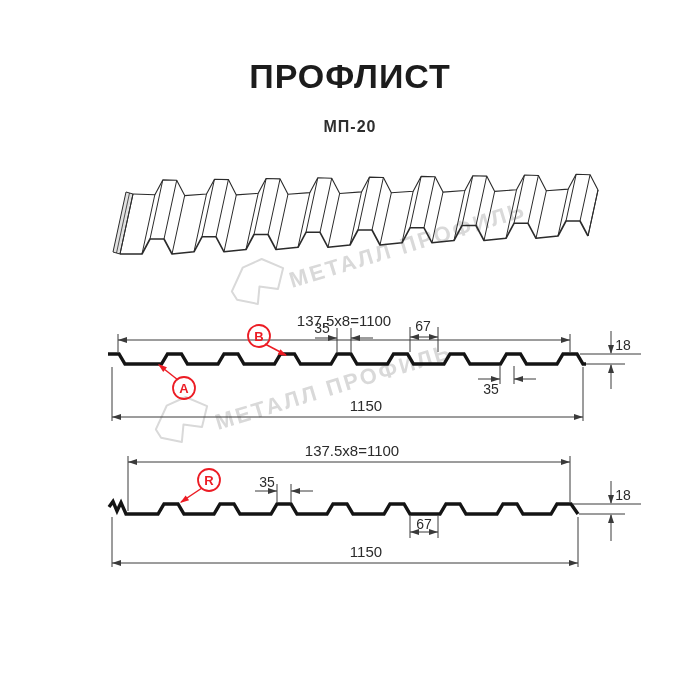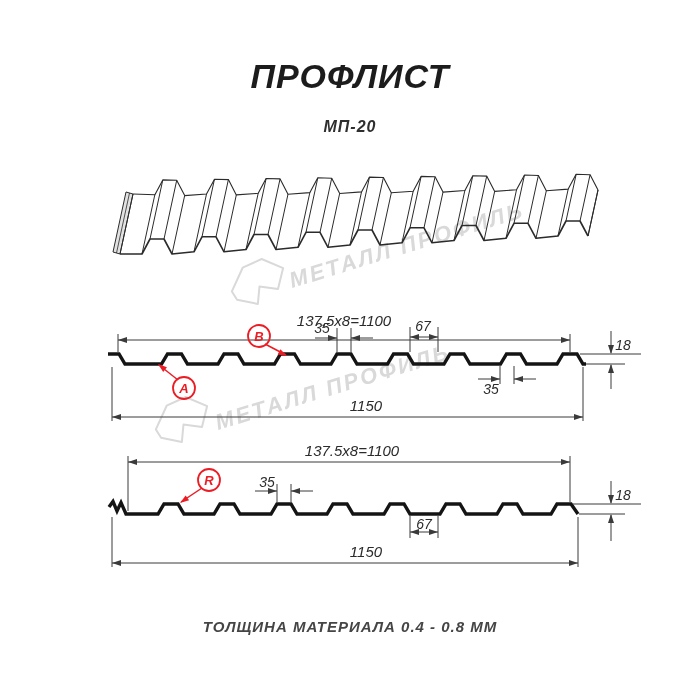--- a/index.html
+++ b/index.html
@@ -1,17 +1,17 @@
 <!DOCTYPE html>
 <html><head>
 <meta charset="utf-8">
 <style>
   html,body{margin:0;padding:0;background:#fff;}
   #stage{position:relative;width:700px;height:700px;background:#fff;overflow:hidden;
-         font-family:"Liberation Sans",sans-serif;font-style:italic;}
+         font-family:"Liberation Sans",sans-serif;}
   .hdr{position:absolute;top:57px;left:0;width:700px;text-align:center;}
   .title{font-size:34px;font-weight:bold;letter-spacing:1px;color:#1c1c1c;line-height:38px;}
   .subtitle{margin-top:23px;font-size:16px;font-weight:bold;letter-spacing:1px;color:#2e2e2e;}
   .ftr{position:absolute;top:618px;left:0;width:700px;text-align:center;
        font-size:15px;font-weight:bold;letter-spacing:1px;color:#454545;}
   svg{position:absolute;top:0;left:0;}
   text.dim{font-family:"Liberation Sans",sans-serif;font-size:14px;fill:#2b2b2b;}
   text.dimbig{font-family:"Liberation Sans",sans-serif;font-size:15px;fill:#2b2b2b;}
   text.red{font-family:"Liberation Sans",sans-serif;font-size:13px;font-weight:bold;fill:#ec1c24;}
   text.wm{font-family:"Liberation Sans",sans-serif;font-size:22px;font-weight:bold;
@@ -200,14 +200,13 @@
       <circle cx="184" cy="388" r="11" fill="none" stroke="#ec1c24" stroke-width="1.8"></circle>
       <text class="red" x="184" y="393" text-anchor="middle">A</text>
     </g>
     <g>
       <line x1="202" y1="488" x2="181" y2="502" stroke="#ec1c24" stroke-width="1.5"></line>
       <circle cx="209" cy="480" r="11" fill="none" stroke="#ec1c24" stroke-width="1.8"></circle>
       <text class="red" x="209" y="485" text-anchor="middle">R</text>
     </g>
   </svg>
 
-  <div class="ftr">ТОЛЩИНА МАТЕРИАЛА 0.4 - 0.8 ММ</div>
 </div>
 
 </body></html>

